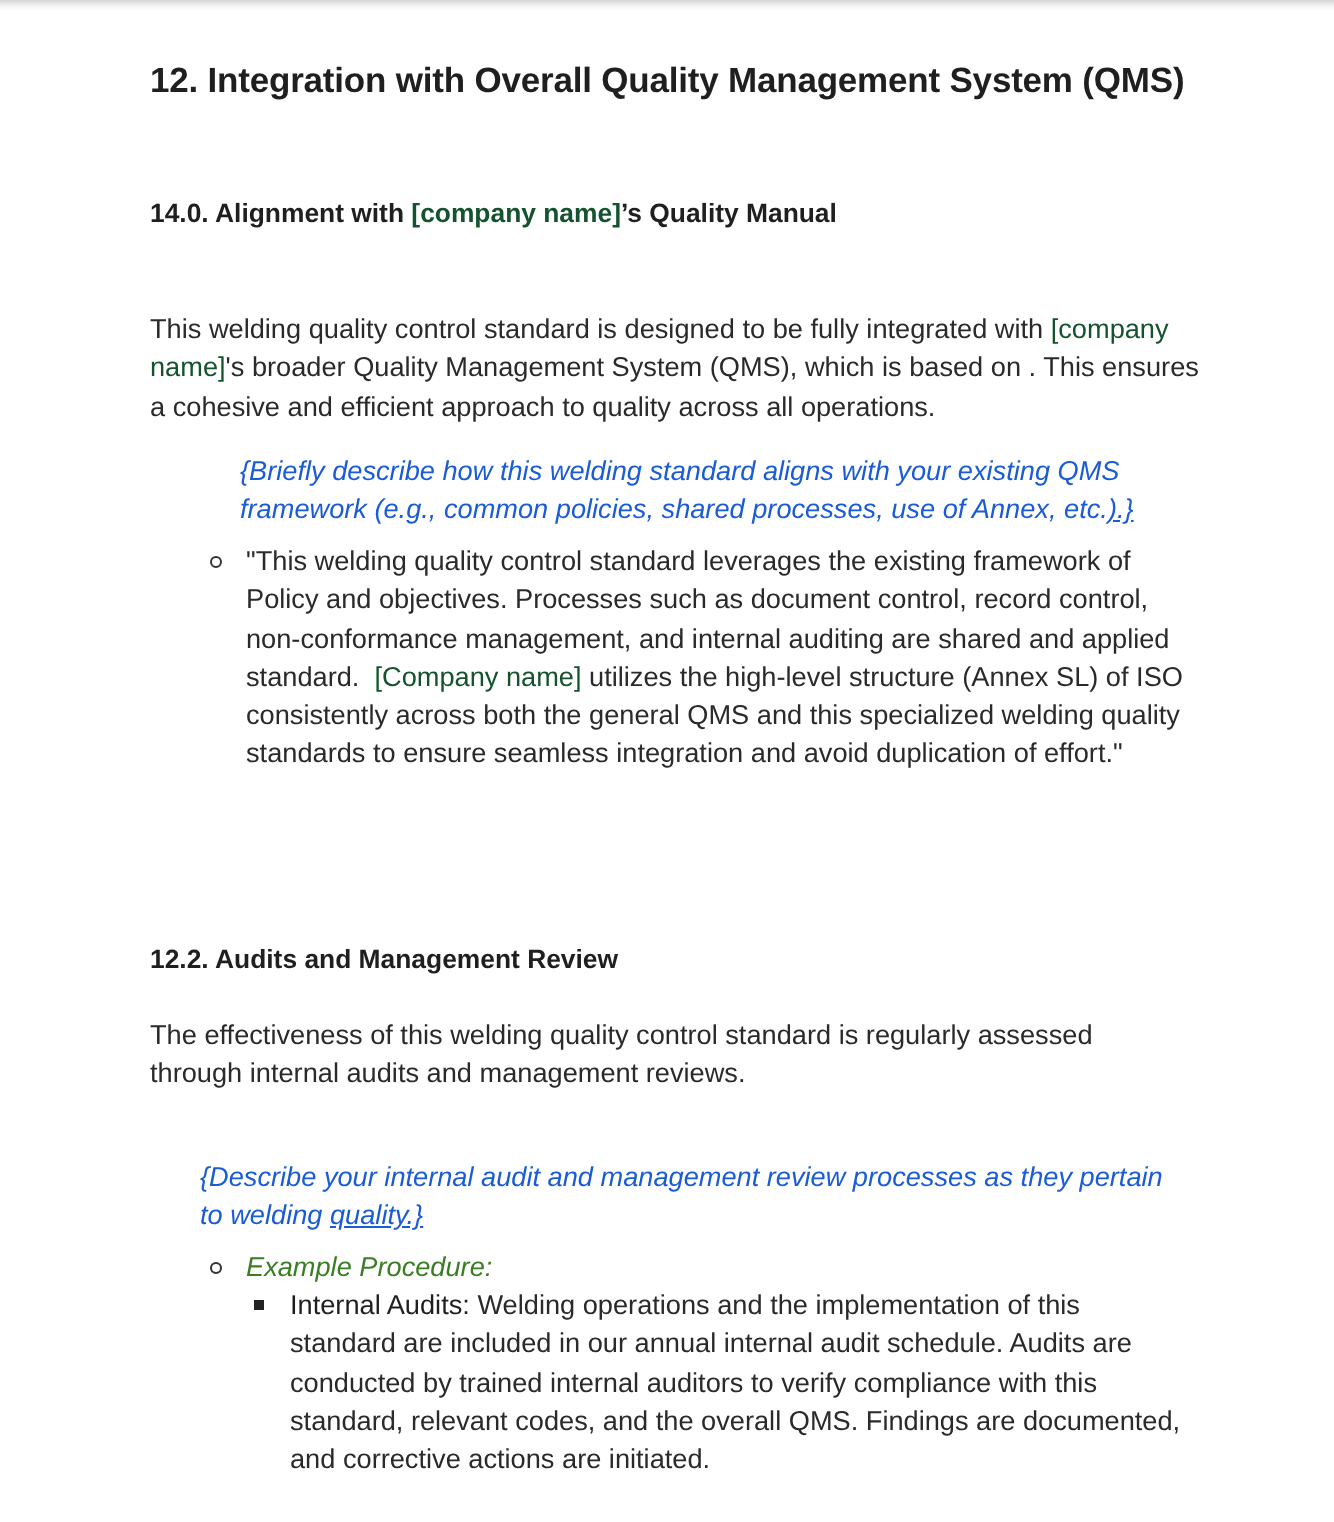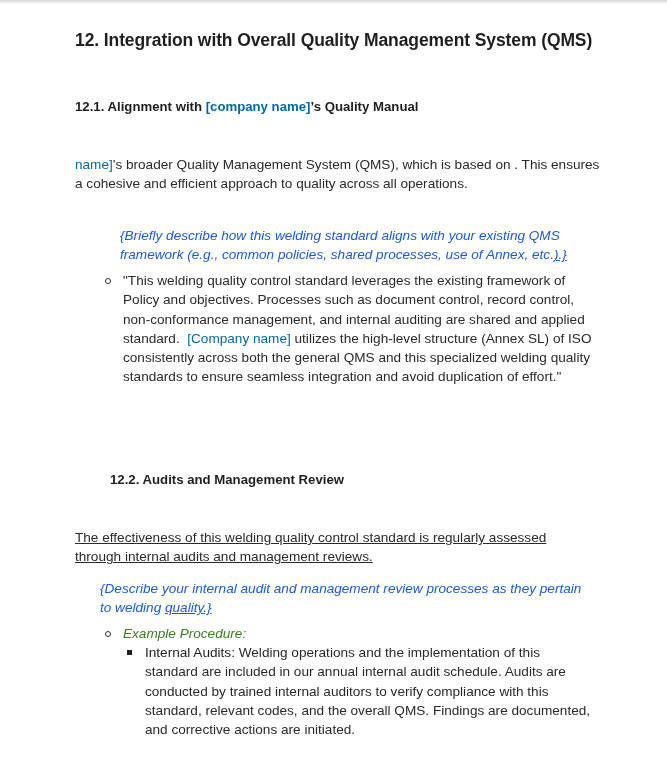--- a/index.html
+++ b/index.html
@@ -14,21 +14,21 @@
   }
   .page { position:absolute; left:75px; top:0; width:530px; }
   .h1 {
     position:absolute; top:30px; left:0; white-space:nowrap;
     font-size:17.5px; font-weight:600; color:#1f1f1f; letter-spacing:-0.1px;
   }
   .h2 {
     position:absolute; left:0; white-space:nowrap;
     font-size:13.2px; font-weight:700; color:#1f1f1f;
   }
-  .red { color:#0369a1; }
+  .red { color:#14532d; }
   .p {
     position:absolute; left:0; width:530px;
     font-size:13.6px; line-height:19.3px; color:#2a2a2a;
   }
   .note {
     position:absolute; left:25px; width:505px;
     font-size:13.6px; line-height:19.3px; color:#1a5bd6; font-style:italic;
   }
   .u { text-decoration:underline; }
   .li {
@@ -48,45 +48,46 @@
 </style>
 </head>
 <body>
 
 <div class="topshadow"></div>
 
 <div class="page">
 
   <div class="h1">12. Integration with Overall Quality Management System (QMS)</div>
 
-  <div class="h2" style="top:99px;"><span>12.1. Alignment with </span><span class="red">[company name]</span><span>’s Quality Manual</span></div>
+  <div class="h2" style="top:99px;"><span>14.0. Alignment with </span><span class="red">[company name]</span><span>’s Quality Manual</span></div>
 
   <div class="p" style="top:155px;">
+    <div><span>This welding quality control standard is designed to be fully integrated with </span><span class="red">[company</span></div>
     <div><span class="red">name]</span><span>'s broader Quality Management System (QMS), which is based on . This ensures</span></div>
     <div>a cohesive and efficient approach to quality across all operations.</div>
   </div>
 
   <div class="note" style="top:226px;margin-left:20px;">
     <div>{Briefly describe how this welding standard aligns with your existing QMS</div>
     <div><span>framework (e.g., common policies, shared processes, use of Annex, etc.</span><span class="u">).}</span></div>
   </div>
 
   <div class="li" style="top:271px;">
     <span class="bullet-o"></span>
     <div>"This welding quality control standard leverages the existing framework of</div>
     <div>Policy and objectives. Processes such as document control, record control,</div>
     <div>non-conformance management, and internal auditing are shared and applied</div>
     <div style="white-space:pre;"><span>standard.  </span><span class="red">[Company name]</span><span> utilizes the high-level structure (Annex SL) of ISO</span></div>
     <div>consistently across both the general QMS and this specialized welding quality</div>
     <div>standards to ensure seamless integration and avoid duplication of effort."</div>
   </div>
 
-  <div class="h2" style="top:472px;margin-left:35px;">12.2. Audits and Management Review</div>
+  <div class="h2" style="top:472px;">12.2. Audits and Management Review</div>
 
-  <div class="p" style="top:528px;text-decoration:underline;">
+  <div class="p" style="top:508px;">
     <div>The effectiveness of this welding quality control standard is regularly assessed</div>
     <div>through internal audits and management reviews.</div>
   </div>
 
   <div class="note" style="top:579px;">
     <div>{Describe your internal audit and management review processes as they pertain</div>
     <div><span>to welding </span><span class="u">quality.}</span></div>
   </div>
 
   <div class="li" style="top:624px;">

